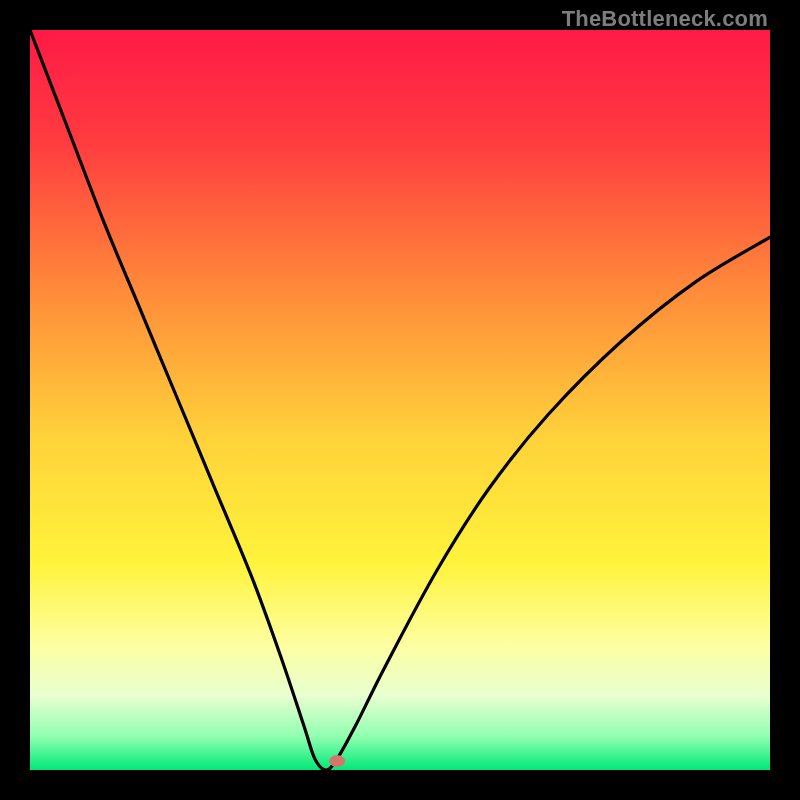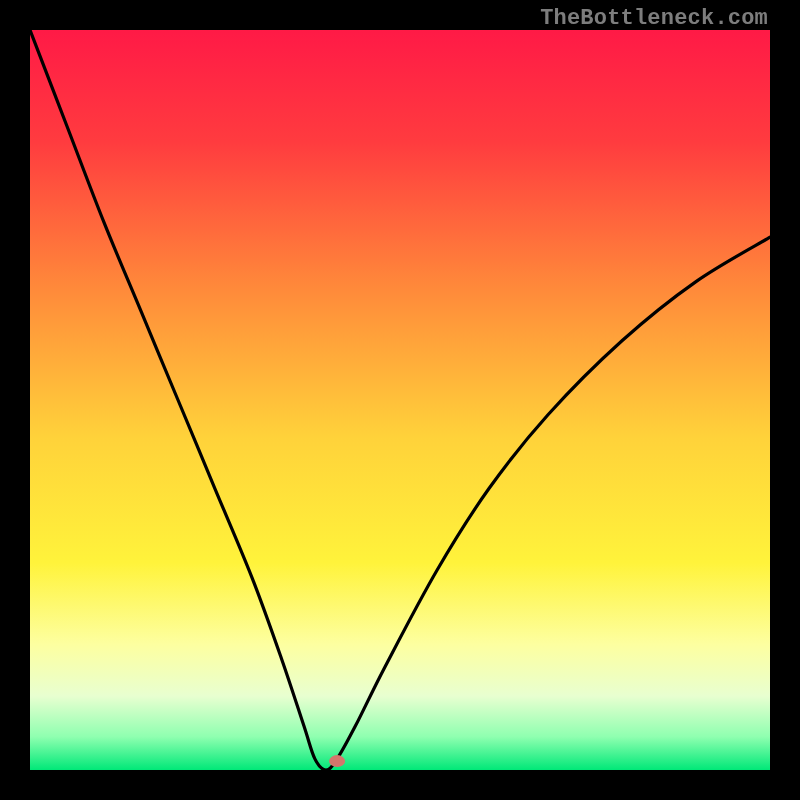--- a/index.html
+++ b/index.html
@@ -11,21 +11,20 @@
     overflow: hidden;
     font-family: Arial, Helvetica, sans-serif;
   }
   .frame {
     position: absolute;
     left: 0;
     top: 0;
     width: 800px;
     height: 800px;
     background: #000;
-    font-family: Liberation Mono, monospace;
   }
   .plot-area {
     position: absolute;
     left: 30px;
     top: 30px;
     width: 740px;
     height: 740px;
     overflow: hidden;
   }
   .gradient-bg {

